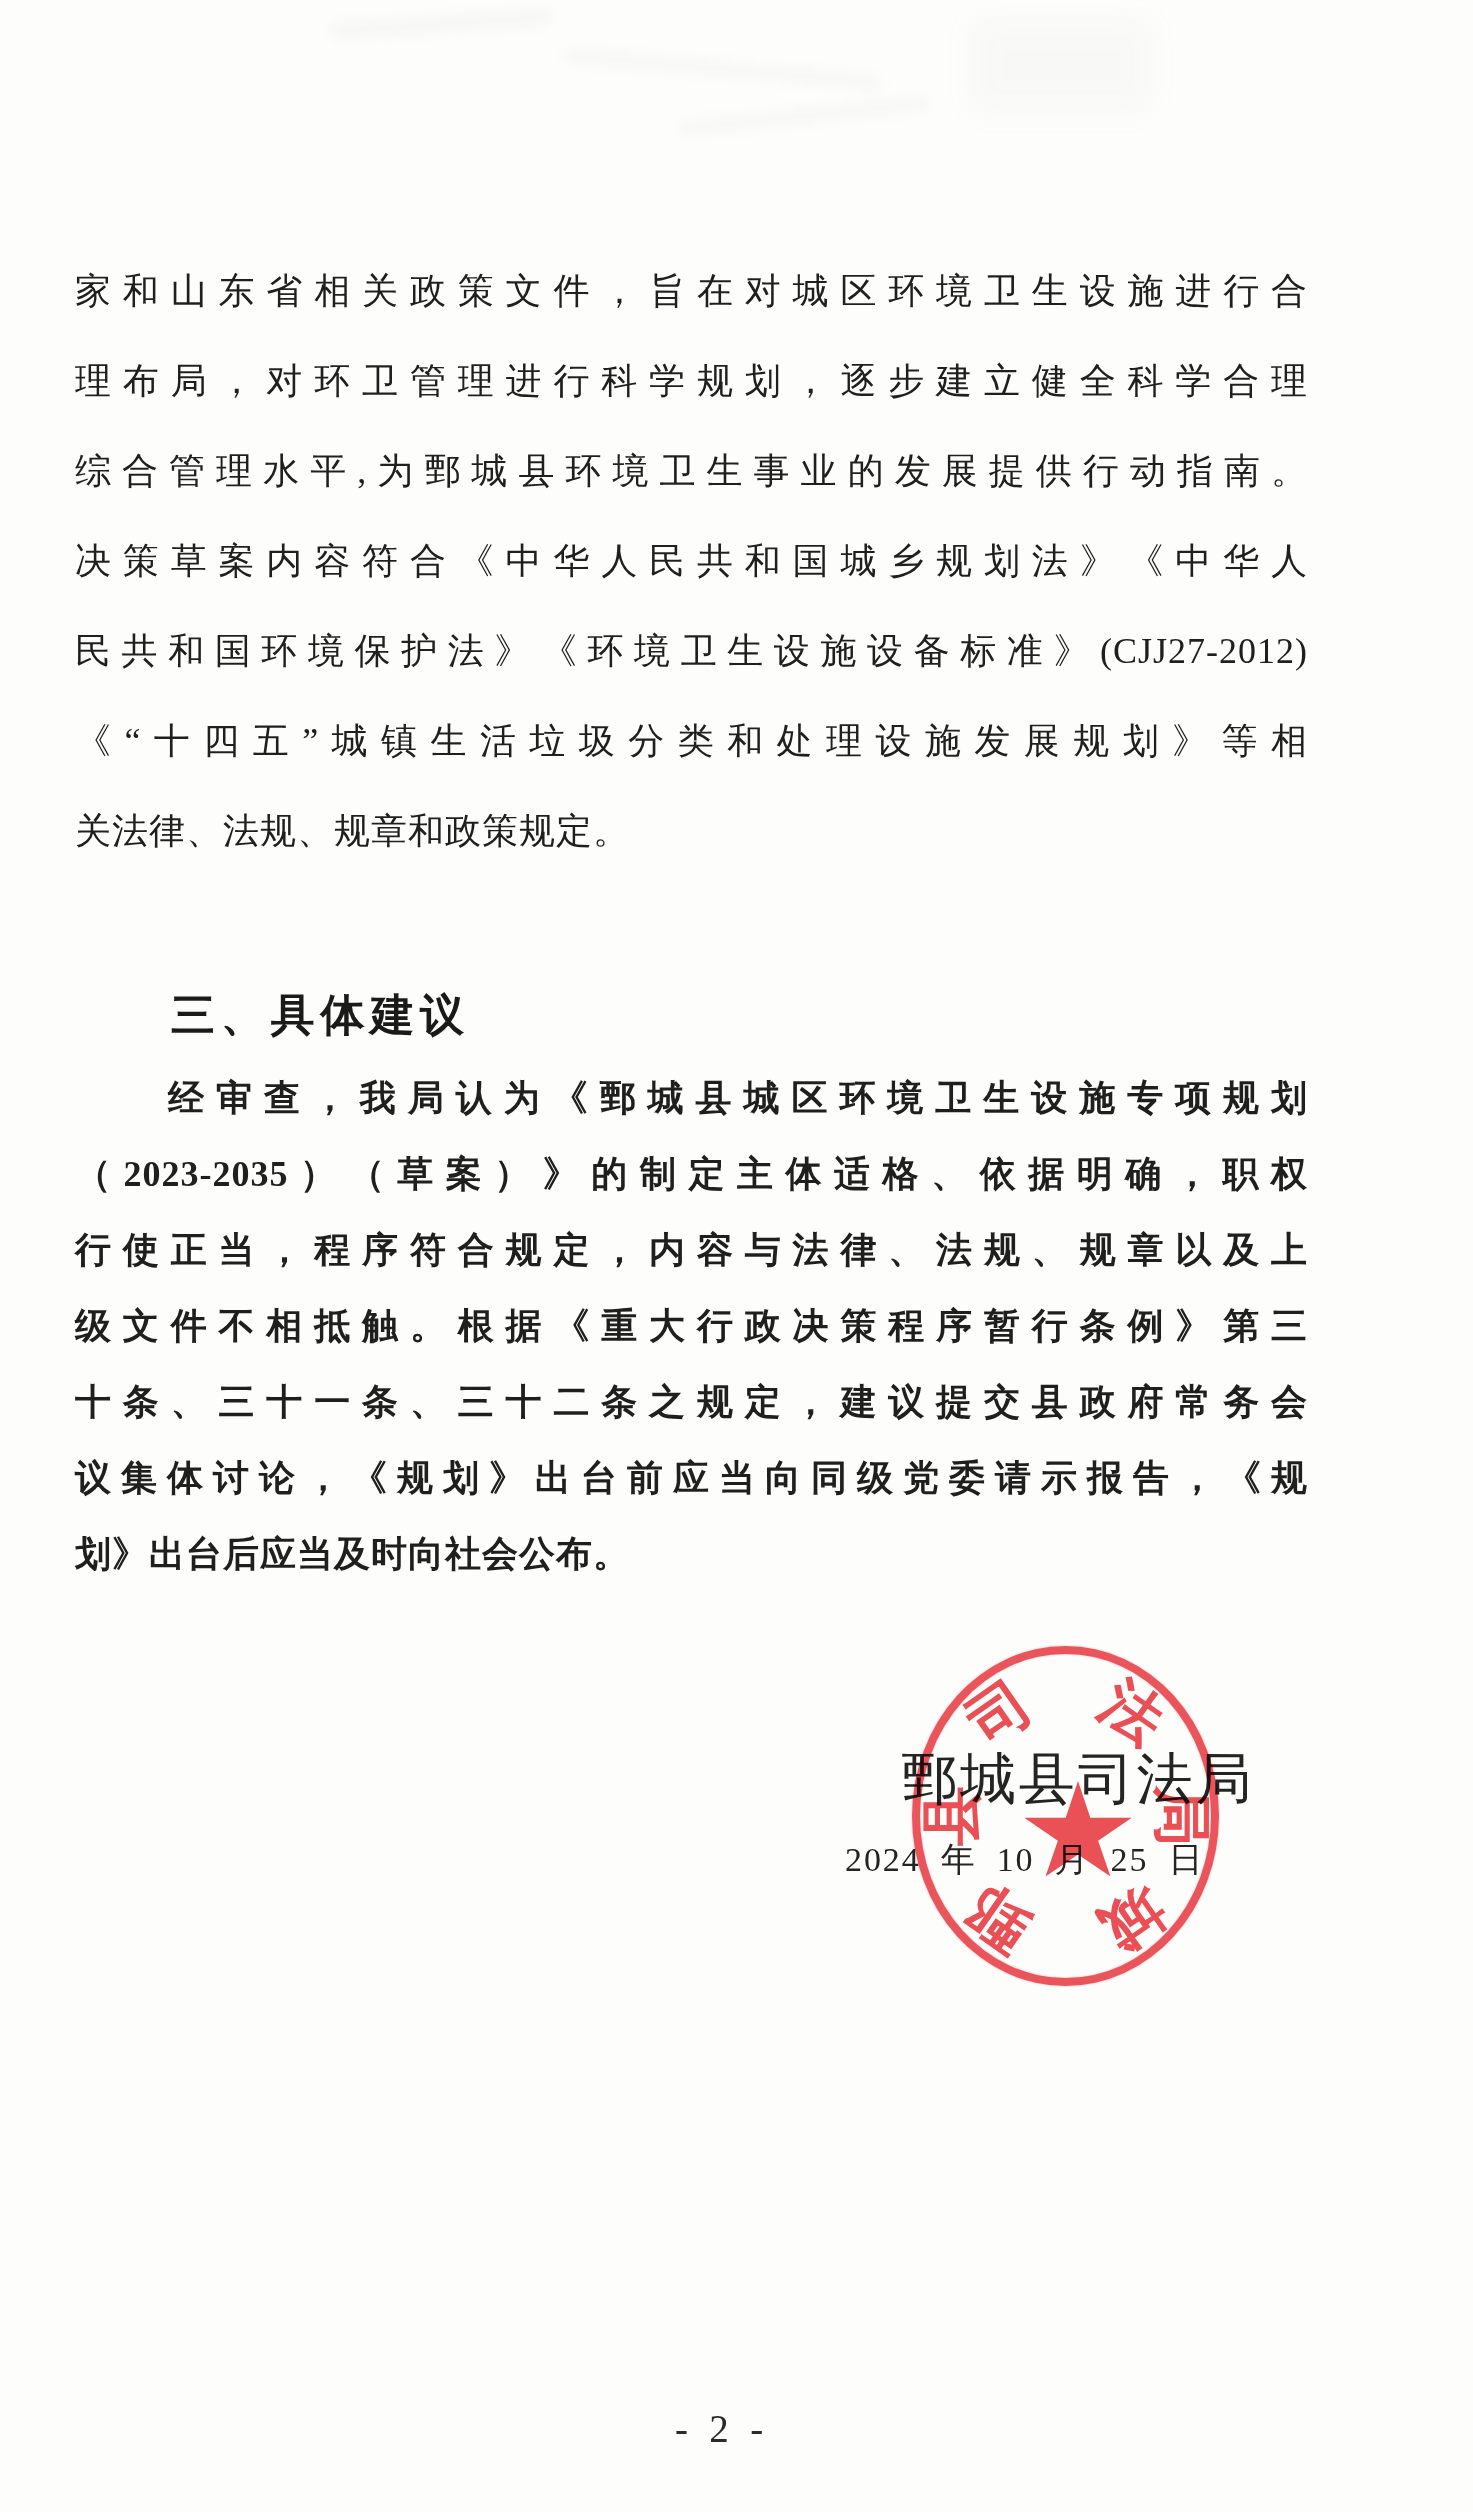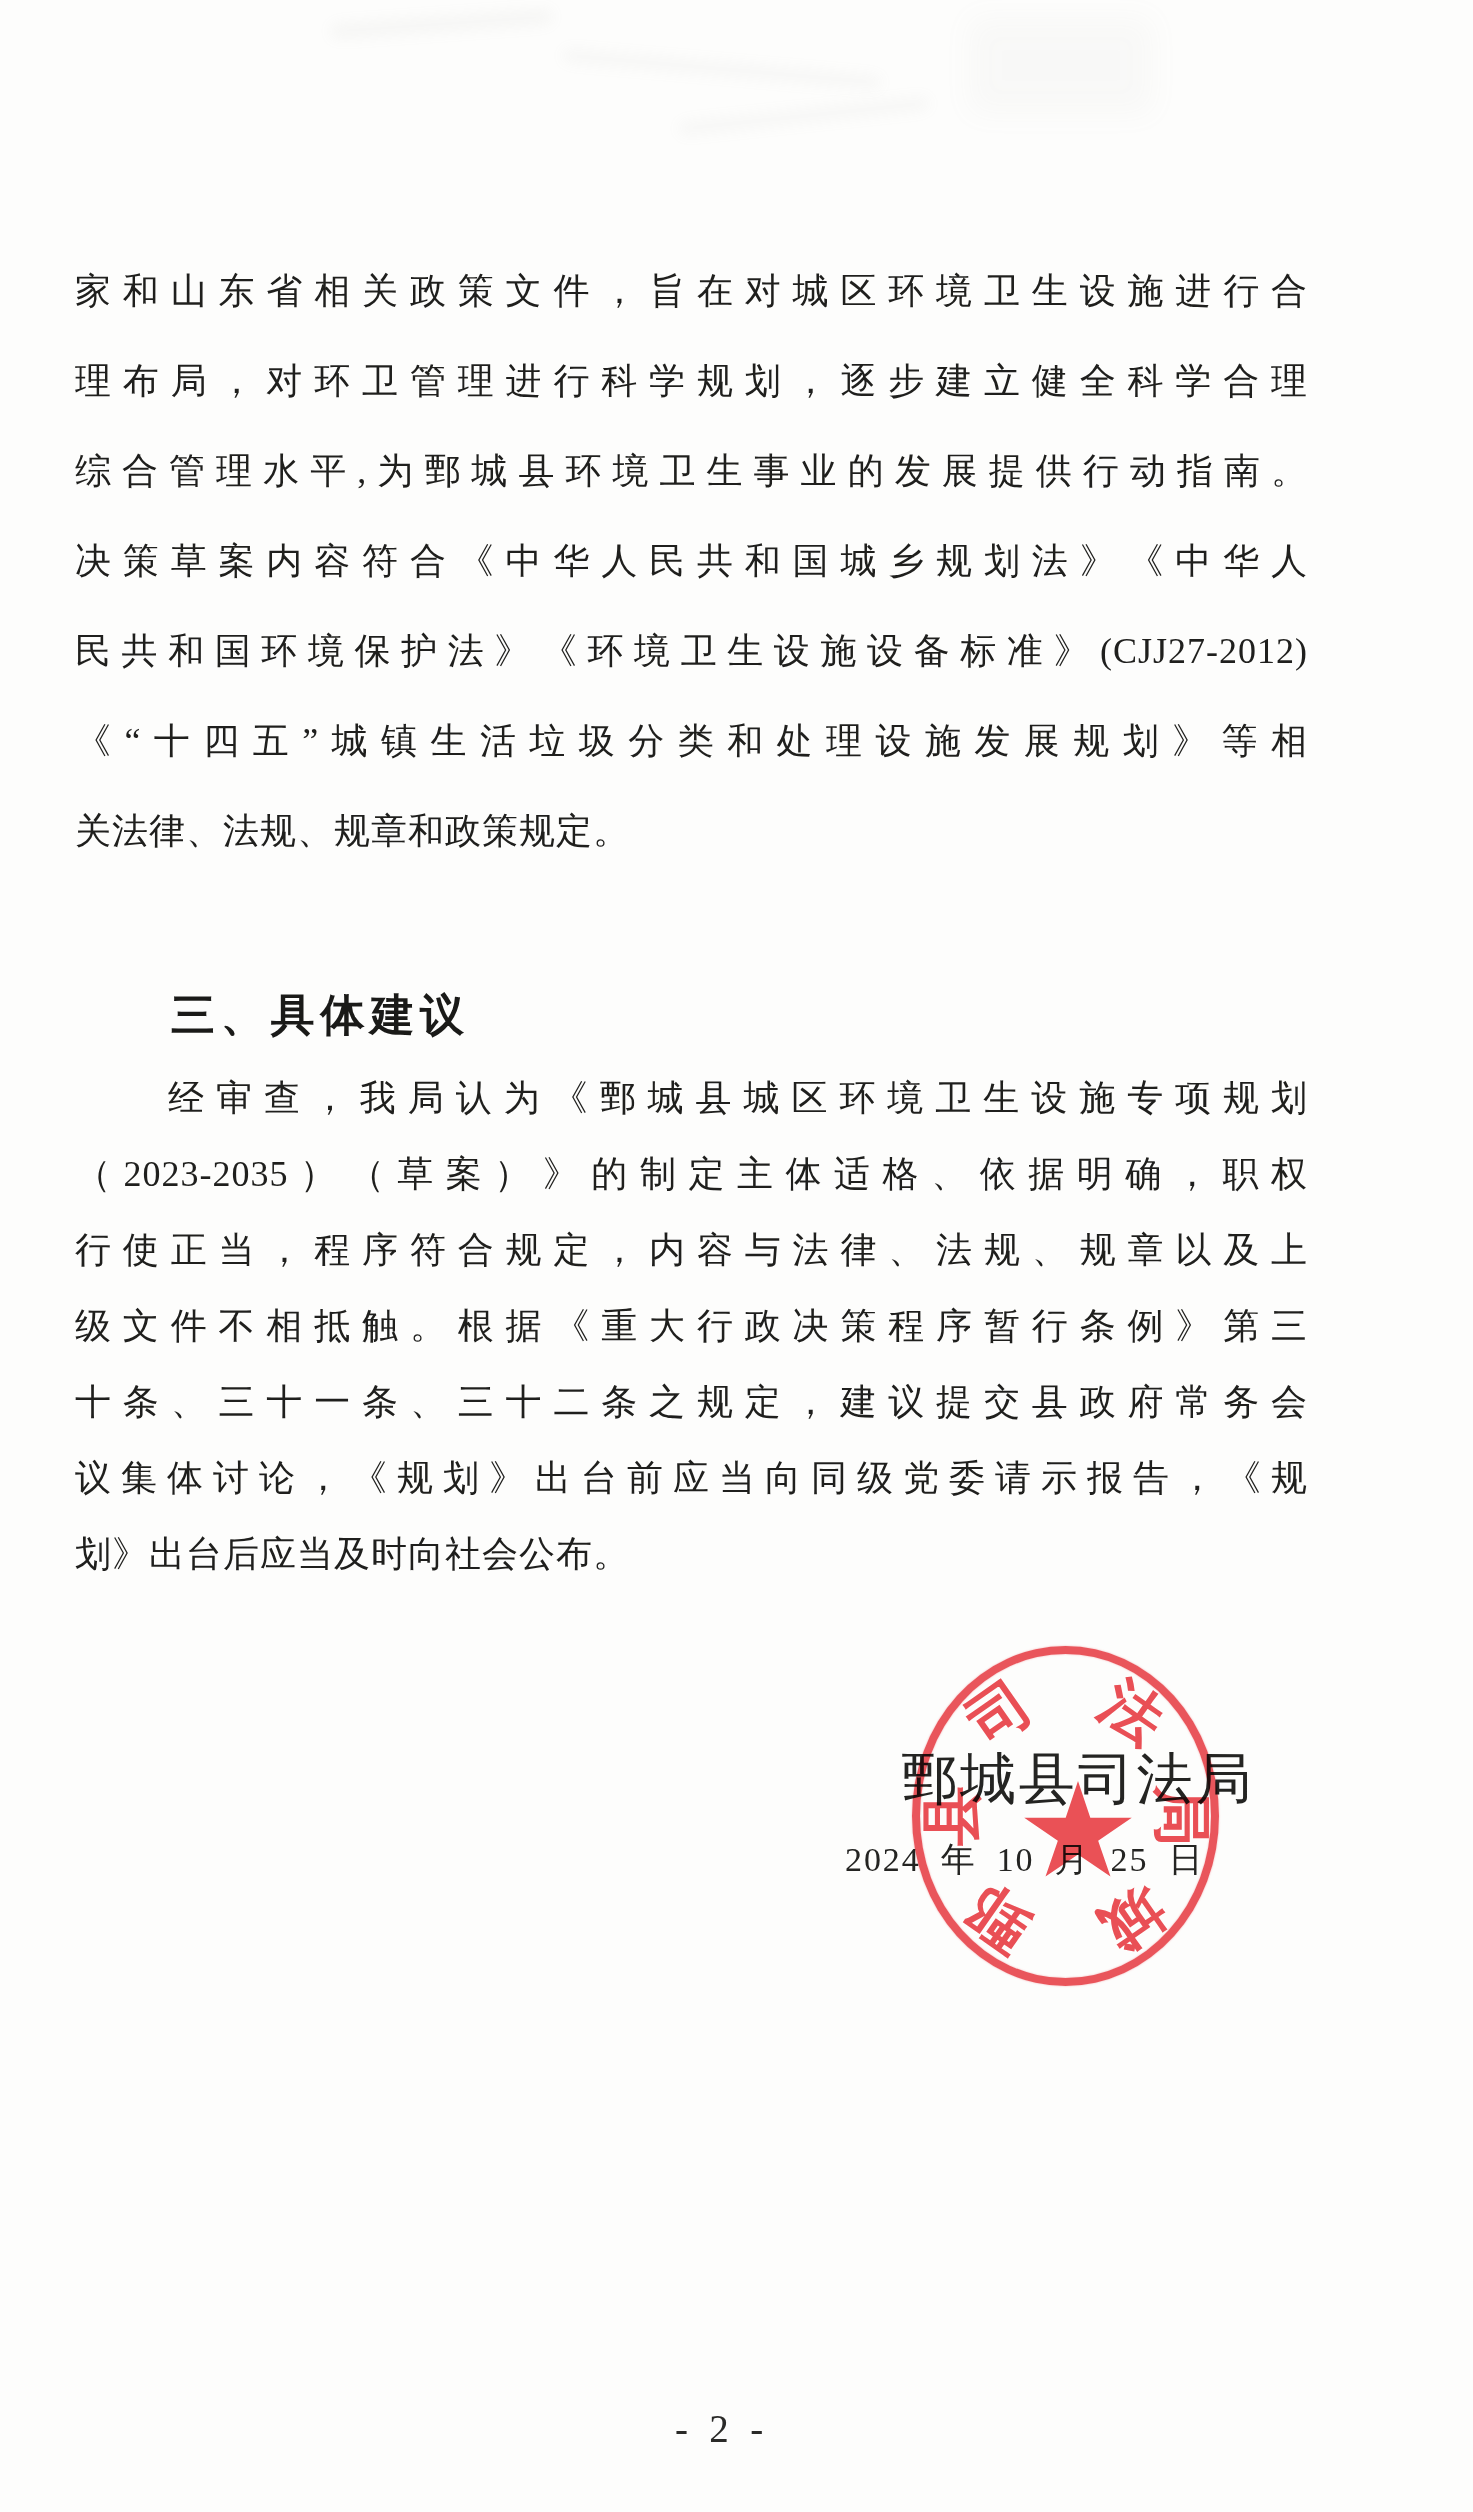--- a/index.html
+++ b/index.html
@@ -17,21 +17,21 @@
   
   .para{position:absolute;left:75px;width:1233px;}
   .tline{
     font-size:36px;
     text-align:justify;
     text-align-last:justify;
     white-space:nowrap;
     letter-spacing:1px;
   }
   .para1 .tline{line-height:90px;height:90px;}
-  .para2 .tline{line-height:76px;height:76px;}
+  .para2 .tline{line-height:76px;height:76px;font-weight:bold;}
   .tline.no-fill{text-align-last:left;white-space:normal;}
   .tline.indent2{padding-left:93px;}
 
   .heading{
     position:absolute;left:171px;top:985px;
     font-family:"Liberation Sans","DejaVu Sans",sans-serif;
     font-weight:bold;font-size:44px;line-height:60px;letter-spacing:5.8px;
     color:#1a1a18;
   }
 

